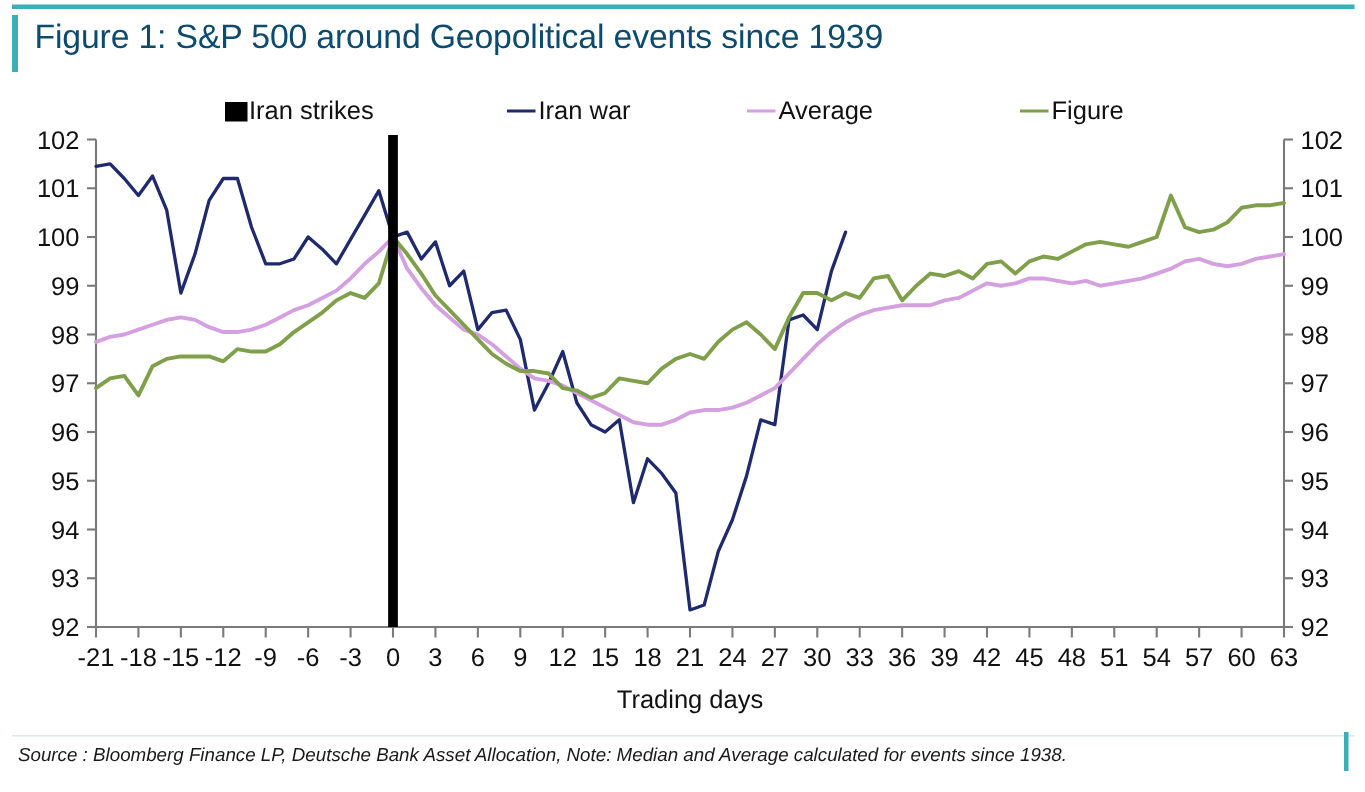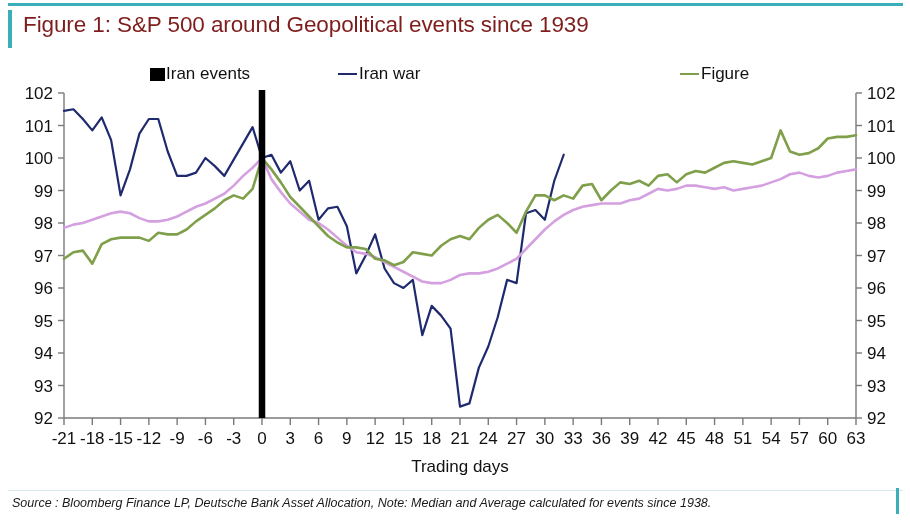--- a/index.html
+++ b/index.html
@@ -40,21 +40,21 @@
     top: 0;
     width: 4px;
     height: 38px;
     background: #3aafba;
   }
   #chart-title {
     position: absolute;
     left: 15px;
     top: 2px;
     font-size: 22.5px;
-    color: #7f1d1d;
+    color: #0c4a6e;
     white-space: nowrap;
     letter-spacing: -0.1px;
   }
 
   
   #legend {
     position: absolute;
     left: 0;
     top: 62px;
     width: 910px;
@@ -151,25 +151,29 @@
 <div id="top-rule"></div>
 
 <div id="title-block">
   <div id="title-bar"></div>
   <div id="chart-title">Figure 1: S&amp;P 500 around Geopolitical events since 1939</div>
 </div>
 
 <div id="legend">
   <div class="legend-item" id="legend-iran-strikes">
     <span class="legend-swatch-box"></span>
-    <span class="legend-label">Iran events</span>
+    <span class="legend-label">Iran strikes</span>
   </div>
   <div class="legend-item" id="legend-iran-war">
     <span class="legend-swatch-line" style="border-top-color:#1f2a6e"></span>
     <span class="legend-label">Iran war</span>
+  </div>
+  <div class="legend-item" id="legend-average">
+    <span class="legend-swatch-line" style="border-top-color:#d4a0e0"></span>
+    <span class="legend-label">Average</span>
   </div>
   <div class="legend-item" id="legend-median">
     <span class="legend-swatch-line" style="border-top-color:#7f9f4a"></span>
     <span class="legend-label">Figure</span>
   </div>
 </div>
 
 <div id="plot-wrap">
   <svg id="plot-svg" width="910" height="528">
     <g id="axes-group">

